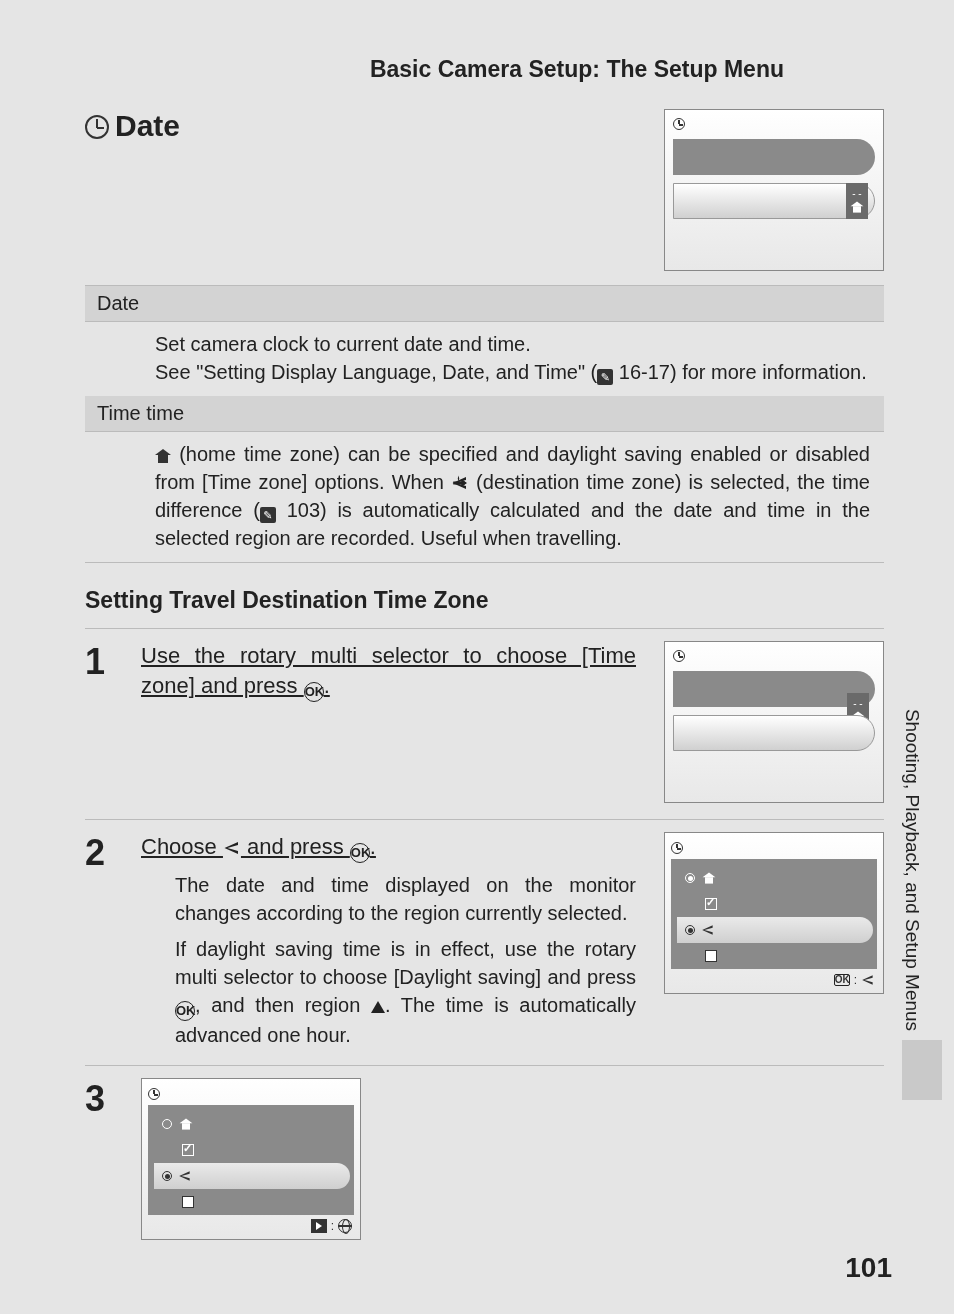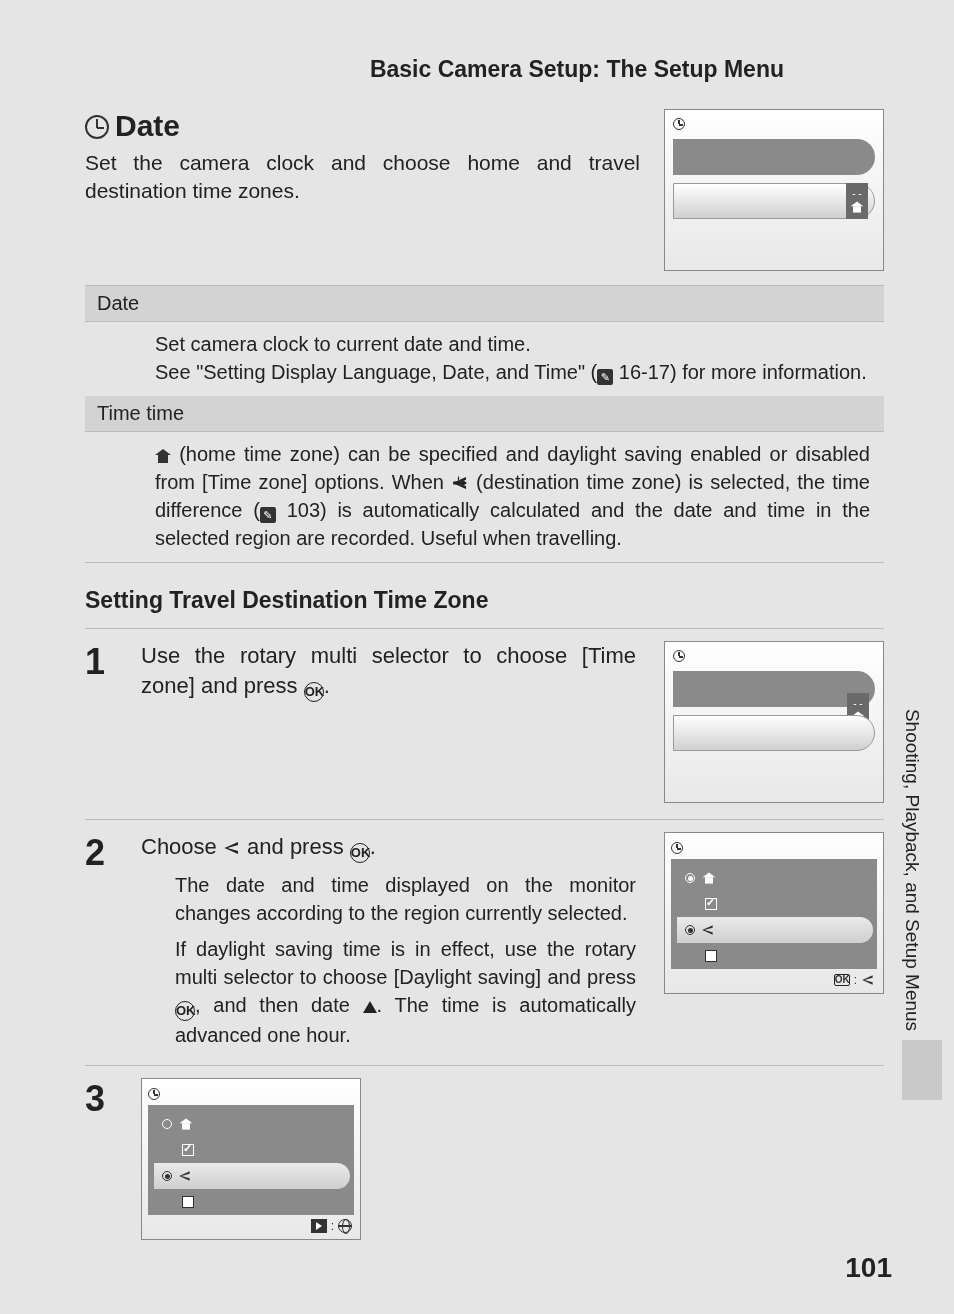--- a/index.html
+++ b/index.html
@@ -30,21 +30,21 @@
   .screen-row.dark { background:#8a8a8a;}
   .screen-row.sel { background:linear-gradient(#fff,#d0d0d0); border:1px solid #999;}
   .screen-badge { position:absolute; right:6px; top:50%; transform:translateY(-50%); background:#6a6a6a; color:#fff; width:22px; height:36px; display:flex; flex-direction:column; align-items:center; justify-content:center; font-size:10px; gap:1px;}
   .table { margin-top:0px; border-top:1px solid #bbb; border-bottom:1px solid #bbb;}
   .table-head { background:#d3d3d3; font-size:20px; padding:6px 12px; border-bottom:1px solid #bbb;}
   .table-body { font-size:20px; padding:8px 14px 10px 70px; line-height:1.4; text-align:justify;}
   .section-title { font-size:23px; font-weight:bold; margin:24px 0 14px 0;}
   .step { display:flex; border-top:1px solid #bbb; padding:12px 0 16px 0; gap:14px;}
   .step-num { font-size:36px; font-weight:bold; width:42px; flex-shrink:0;}
   .step-content { flex:1; padding-right:14px;}
-  .step-head { font-size:22px; line-height:1.35; text-align:justify;}
+  .step-head { font-size:22px; line-height:1.35; text-align:justify;text-decoration:underline;}
   .step-sub { font-size:20px; line-height:1.4; margin-top:8px; padding-left:34px; text-align:justify;}
   .screen2 { width:220px; height:162px; border:1px solid #888; background:linear-gradient(#fff,#e8e8e8); padding:6px; position:relative; flex-shrink:0;}
   .screen2 .body { background:#8a8a8a; height:110px; margin-top:2px; padding:6px; color:#fff;}
   .screen2 .tz-row { height:26px; display:flex; align-items:center; gap:6px; font-size:12px; padding-left:4px;}
   .screen2 .tz-row.sel { background:linear-gradient(#eaeaea,#cfcfcf); color:#333; border-radius:0 13px 13px 0; position:relative; width:calc(100% + 2px);}
   .screen2 .chk { width:12px; height:12px; border:1.5px solid currentColor; margin-left:24px; position:relative;}
   .screen2 .chk.checked::after{content:"✓";position:absolute;font-size:11px;top:-3px;left:0;font-weight:bold;}
   .screen2 .radio { width:10px; height:10px; border:1.5px solid currentColor; border-radius:50%; margin-left:4px; position:relative;}
   .screen2 .radio.on::after{content:"";position:absolute;width:5px;height:5px;background:currentColor;border-radius:50%;top:1.5px;left:1.5px;}
   .screen2 .footer { position:absolute; bottom:6px; right:8px; font-size:12px; color:#333; display:flex; align-items:center; gap:4px;}
@@ -66,21 +66,20 @@
 
 <div class="page">
   <div class="inner">
     <div class="header-title">Basic Camera Setup: The Setup Menu</div>
 
     <div class="intro-row">
       <div style="flex:1">
         <h2 class="date-title">
           <span class="icon-clock"></span><span>Date</span>
         </h2>
-        <div class="intro-text">Set the camera clock and choose home and travel destination time zones.</div>
       </div>
       <div class="screen">
         <span class="icon-clock-sm"></span>
         <div class="screen-row dark"></div>
         <div class="screen-row sel">
           <div class="screen-badge">
             <span>- -</span>
             <span class="icon-home" style="color:#fff;transform:scale(0.8)"></span>
           </div>
         </div>
@@ -130,21 +129,21 @@
     <div class="step">
       <div class="step-num">2</div>
       <div class="step-content">
         <div class="step-head">
           <span>Choose </span><svg class="plane" viewBox="0 0 24 24">
               <path fill="#222" d="M2 12l18-8v4L6 12l14 4v4L2 12z"></path>
             </svg><span> and press </span><span class="icon-ok">OK</span><span>.</span>
         </div>
         <div class="step-sub">The date and time displayed on the monitor changes according to the region currently selected.</div>
         <div class="step-sub">
-          <span>If daylight saving time is in effect, use the rotary multi selector to choose [Daylight saving] and press </span><span class="icon-ok">OK</span><span>, and then date </span><span class="tri-up"></span><span>. The time is automatically advanced one hour.</span>
+          <span>If daylight saving time is in effect, use the rotary multi selector to choose [Daylight saving] and press </span><span class="icon-ok">OK</span><span>, and then region </span><span class="tri-up"></span><span>. The time is automatically advanced one hour.</span>
         </div>
       </div>
       <div class="screen2">
         <span class="icon-clock-sm"></span>
         <div class="body">
           <div class="tz-row">
               <span class="radio on"></span>
               <span class="icon-home" style="color:#fff;transform:scale(0.8)"></span>
             </div>
           <div class="tz-row">

